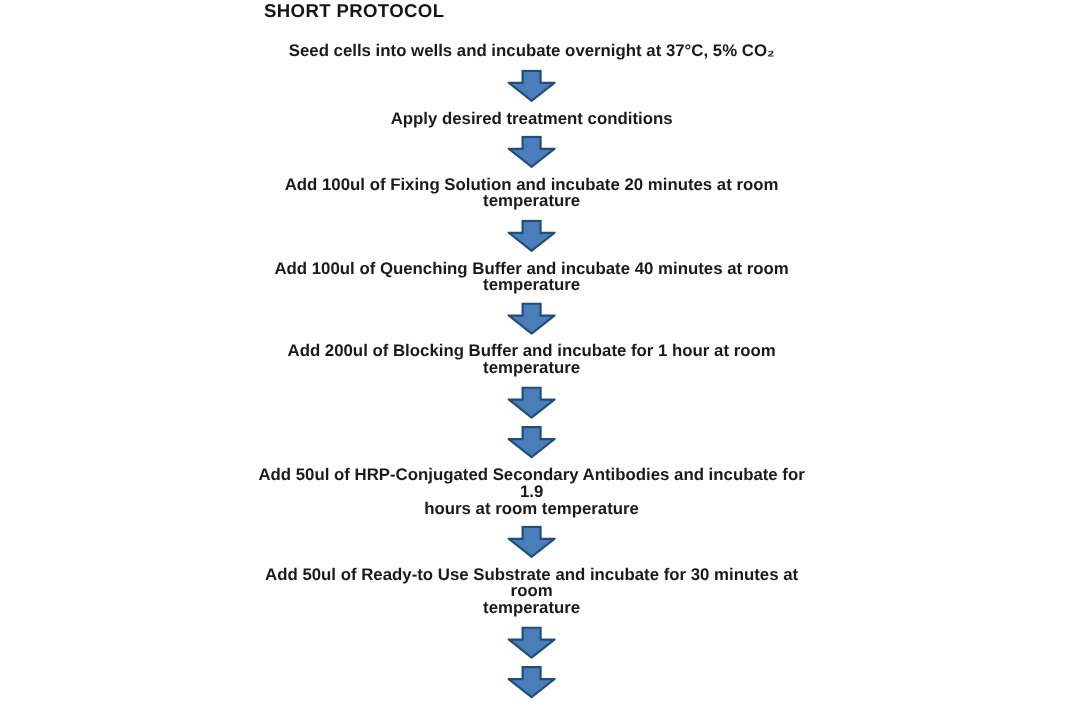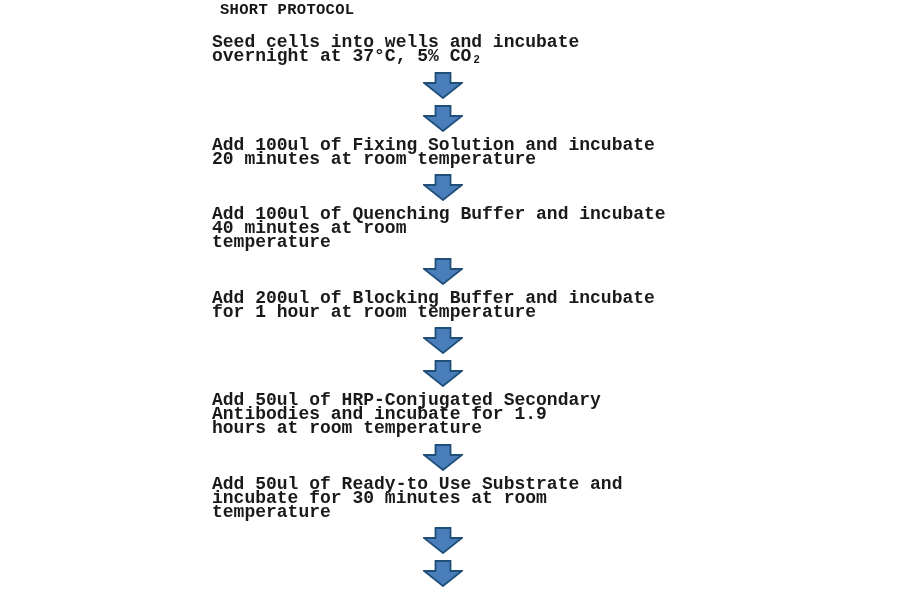--- a/index.html
+++ b/index.html
@@ -7,21 +7,20 @@
     padding: 0;
     background: #ffffff;
     font-family: "Liberation Sans", "DejaVu Sans", sans-serif;
   }
   .page {
     position: relative;
     width: 780px;
     height: 594px;
     background: #ffffff;
     overflow: hidden;
-    font-family: Liberation Mono, monospace;
   }
   .title {
     position: absolute;
     left: 220px;
     top: 1px;
     font-size: 15.5px;
     font-weight: bold;
     color: #151515;
     letter-spacing: 0.3px;
     white-space: nowrap;
@@ -29,25 +28,25 @@
   .flow {
     position: absolute;
     left: 212px;
     top: 35px;
     width: 462px;
     display: flex;
     flex-direction: column;
     align-items: center;
   }
   .step {
-    font-size: 18px;
+    font-size: 14px;
     line-height: 14px;
     font-weight: bold;
     color: #1a1a1a;
-    text-align: left;
+    text-align: center;
     white-space: pre-line;
     margin-bottom: 8.5px;
     width: 100%;
   }
   .arrow {
     width: 40px;
     height: 27px;
     margin-bottom: 6px;
     flex: 0 0 auto;
   }
@@ -58,20 +57,21 @@
 <div class="page">
   <div class="title">SHORT PROTOCOL</div>
 
   <div class="flow">
     <div class="step">Seed cells into wells and incubate overnight at 37°C, 5% CO₂</div>
 
     <svg class="arrow" viewBox="0 0 40 27">
       <polygon points="12.5,1 27.5,1 27.5,11 39,11 20,26 1,11 12.5,11" stroke-width="1.8" stroke-linejoin="miter" fill="#4a7ebb" stroke="#1f4e79"></polygon>
     </svg>
 
+    <div class="step">Apply desired treatment conditions</div>
 
     <svg class="arrow" viewBox="0 0 40 27">
       <polygon points="12.5,1 27.5,1 27.5,11 39,11 20,26 1,11 12.5,11" stroke-width="1.8" stroke-linejoin="miter" fill="#4a7ebb" stroke="#1f4e79"></polygon>
     </svg>
 
     <div class="step">Add 100ul of Fixing Solution and incubate 20 minutes at room temperature</div>
 
     <svg class="arrow" viewBox="0 0 40 27">
       <polygon points="12.5,1 27.5,1 27.5,11 39,11 20,26 1,11 12.5,11" stroke-width="1.8" stroke-linejoin="miter" fill="#4a7ebb" stroke="#1f4e79"></polygon>
     </svg>

